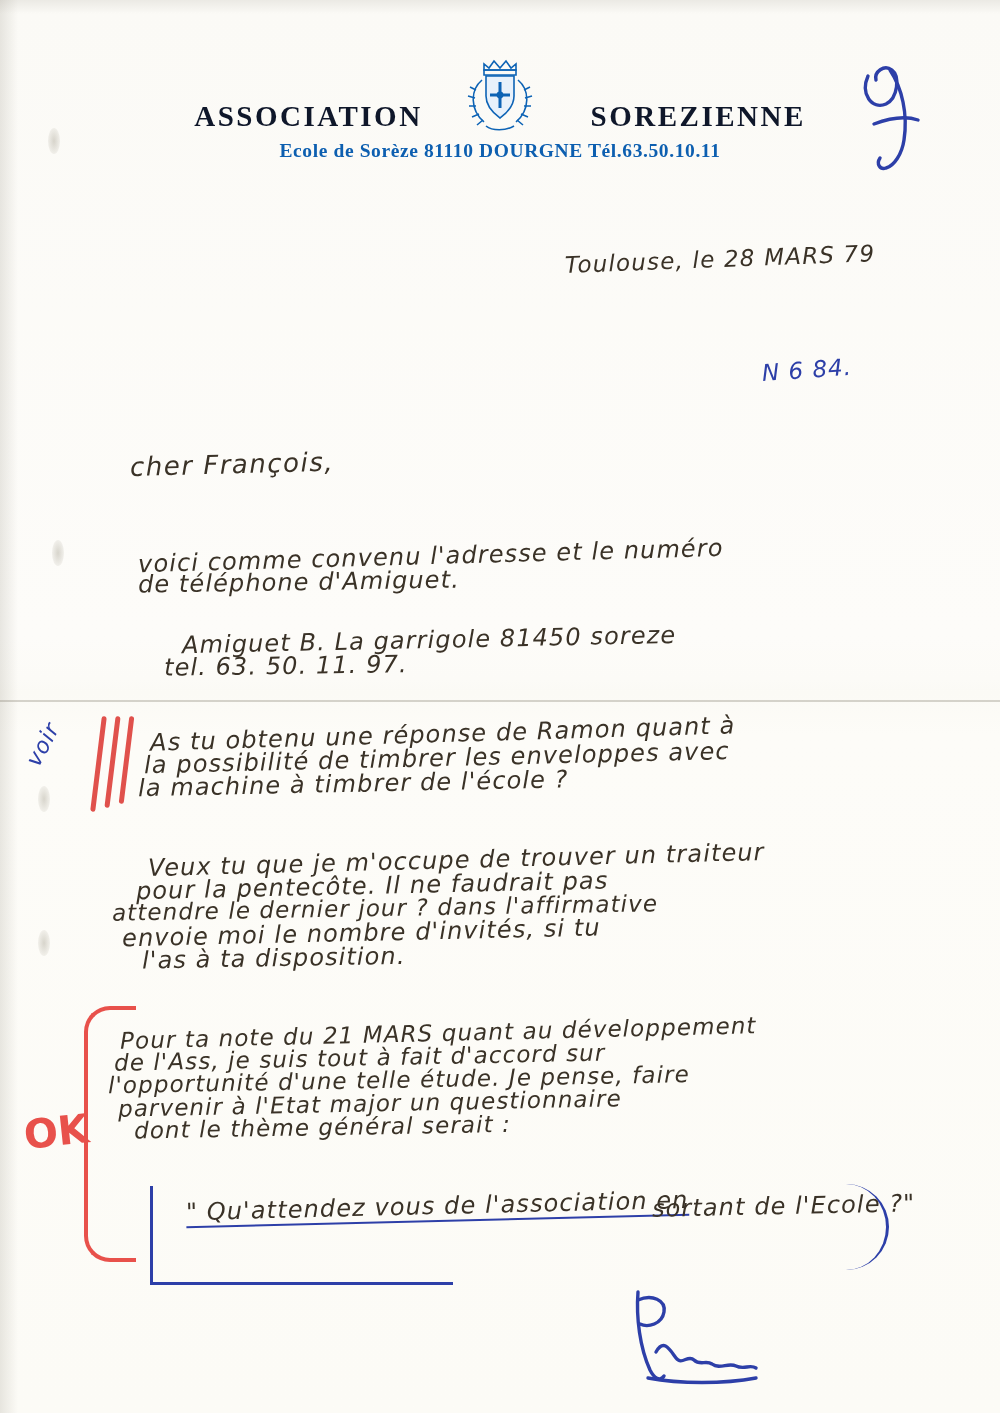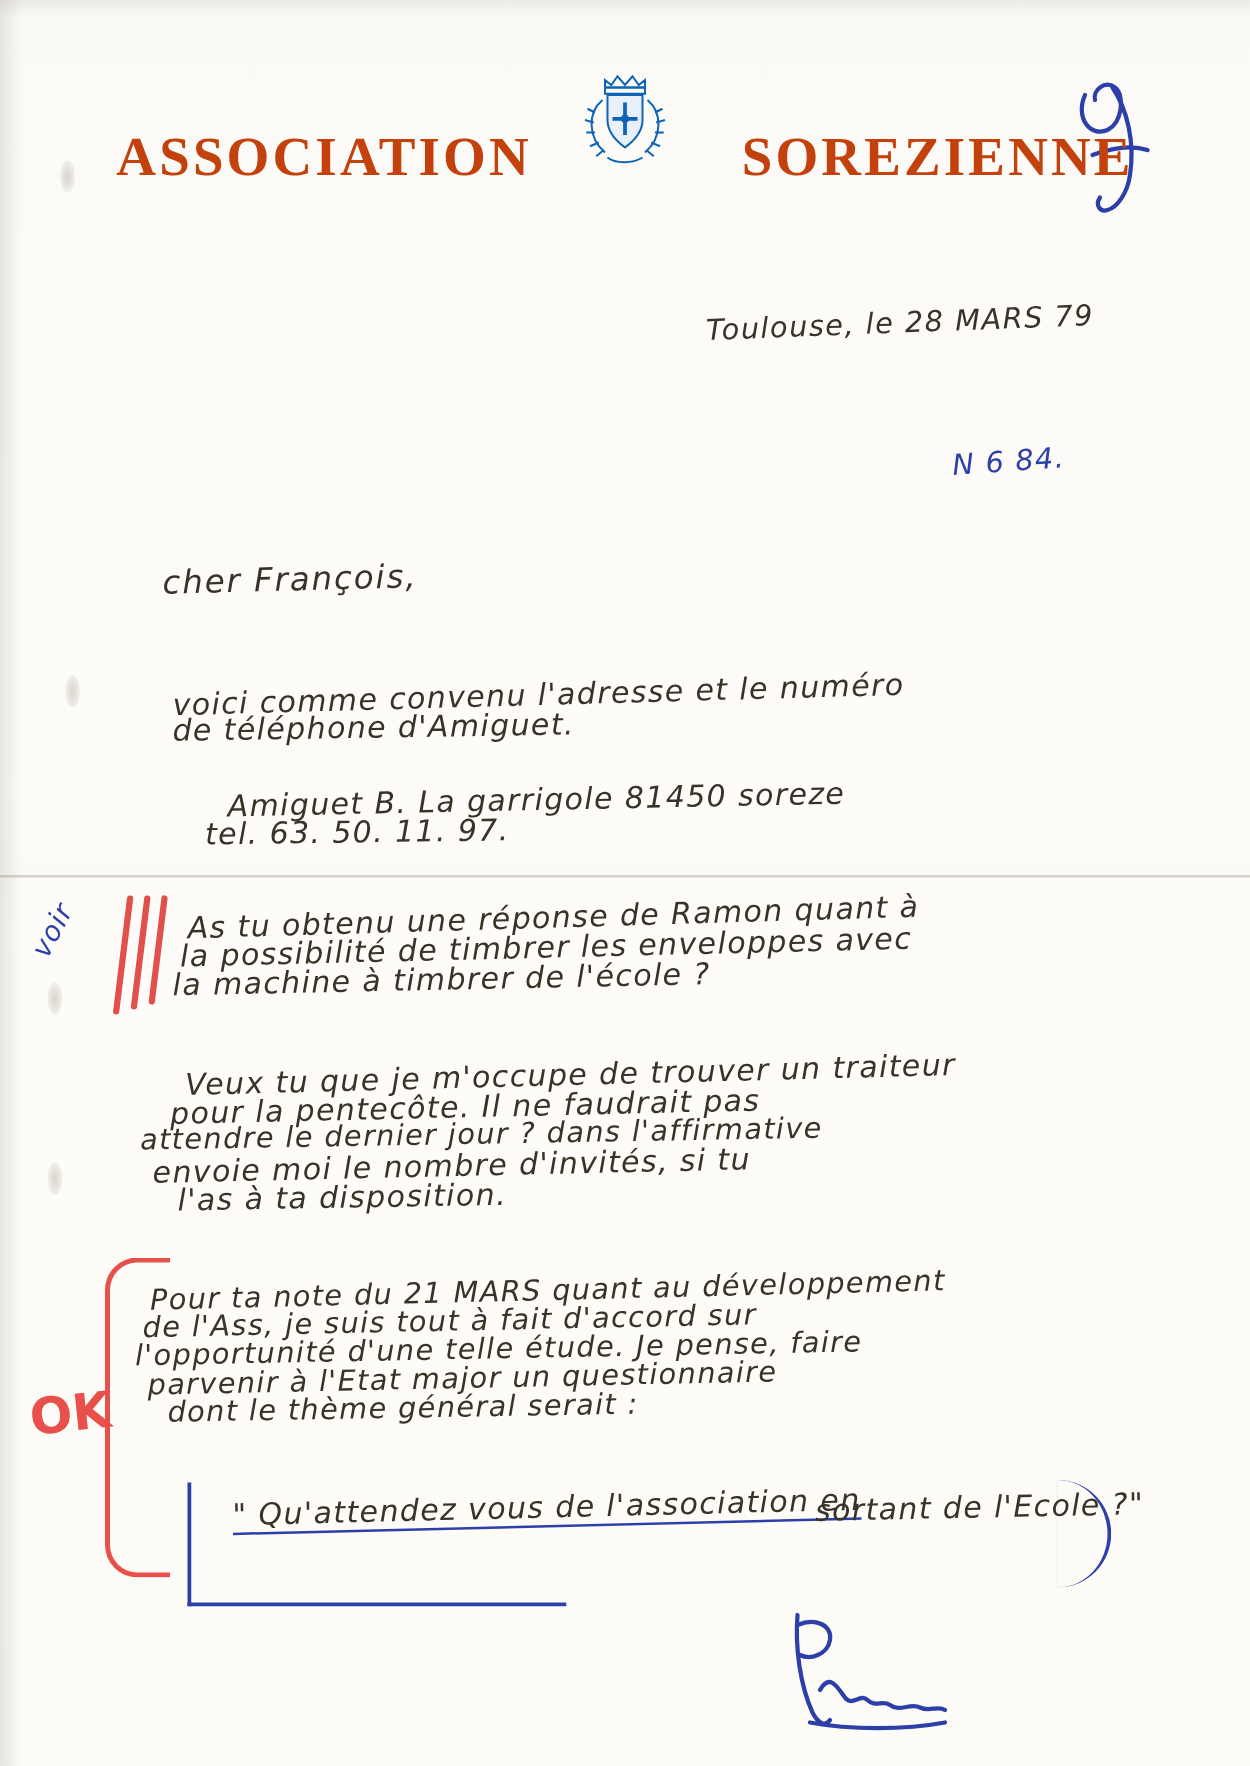--- a/index.html
+++ b/index.html
@@ -69,23 +69,23 @@
     margin: 0 auto;
     width: 96px;
     height: 96px;
     position: relative;
   }
   #crest svg { display: block; }
   #org-title {
     margin-top: -46px;
     font-family: "Liberation Serif", serif;
     font-weight: bold;
-    font-size: 44px;
+    font-size: 29px;
     letter-spacing: 2.5px;
-    color: #c2410c;
+    color: #0f172a;
     position: relative;
     z-index: 1;
   }
   #org-title .word-left { margin-right: 168px; }
   #org-subtitle {
     margin-top: 7px;
     font-family: "Liberation Serif", serif;
     font-weight: bold;
     font-size: 19.5px;
     letter-spacing: 0.6px;
@@ -299,20 +299,21 @@
           <path d="M30 30 c-12 10 -12 30 2 42 M66 30 c12 10 12 30 -2 42"></path>
           <path d="M24 40 l-6 -3 M23 48 l-7 -2 M24 56 l-7 0 M27 64 l-7 3 M31 70 l-6 5
                    M72 40 l6 -3 M73 48 l7 -2 M72 56 l7 0 M69 64 l7 3 M65 70 l6 5"></path>
           <path d="M34 76 c6 5 20 5 28 0"></path>
         </g>
       </svg>
     </div>
     <div id="org-title">
       <span class="word-left">ASSOCIATION</span><span>SOREZIENNE</span>
     </div>
+    <div id="org-subtitle">Ecole de Sorèze 81110 DOURGNE Tél.63.50.10.11</div>
   </div>
 
   <div id="top-scribble">
     <svg width="120" height="130" viewBox="0 0 120 130" aria-hidden="true">
       <path class="ink-path" d="M28 20 c-8 18 4 34 18 28 c12 -6 14 -28 6 -34 c-8 -6 -18 2 -16 10"></path>
       <path class="ink-path" d="M50 14 c12 18 18 44 14 70 c-2 14 -10 26 -18 28 c-6 2 -10 -4 -6 -10"></path>
       <path class="ink-path" d="M34 68 c16 -6 32 -8 44 -4"></path>
     </svg>
   </div>
 

